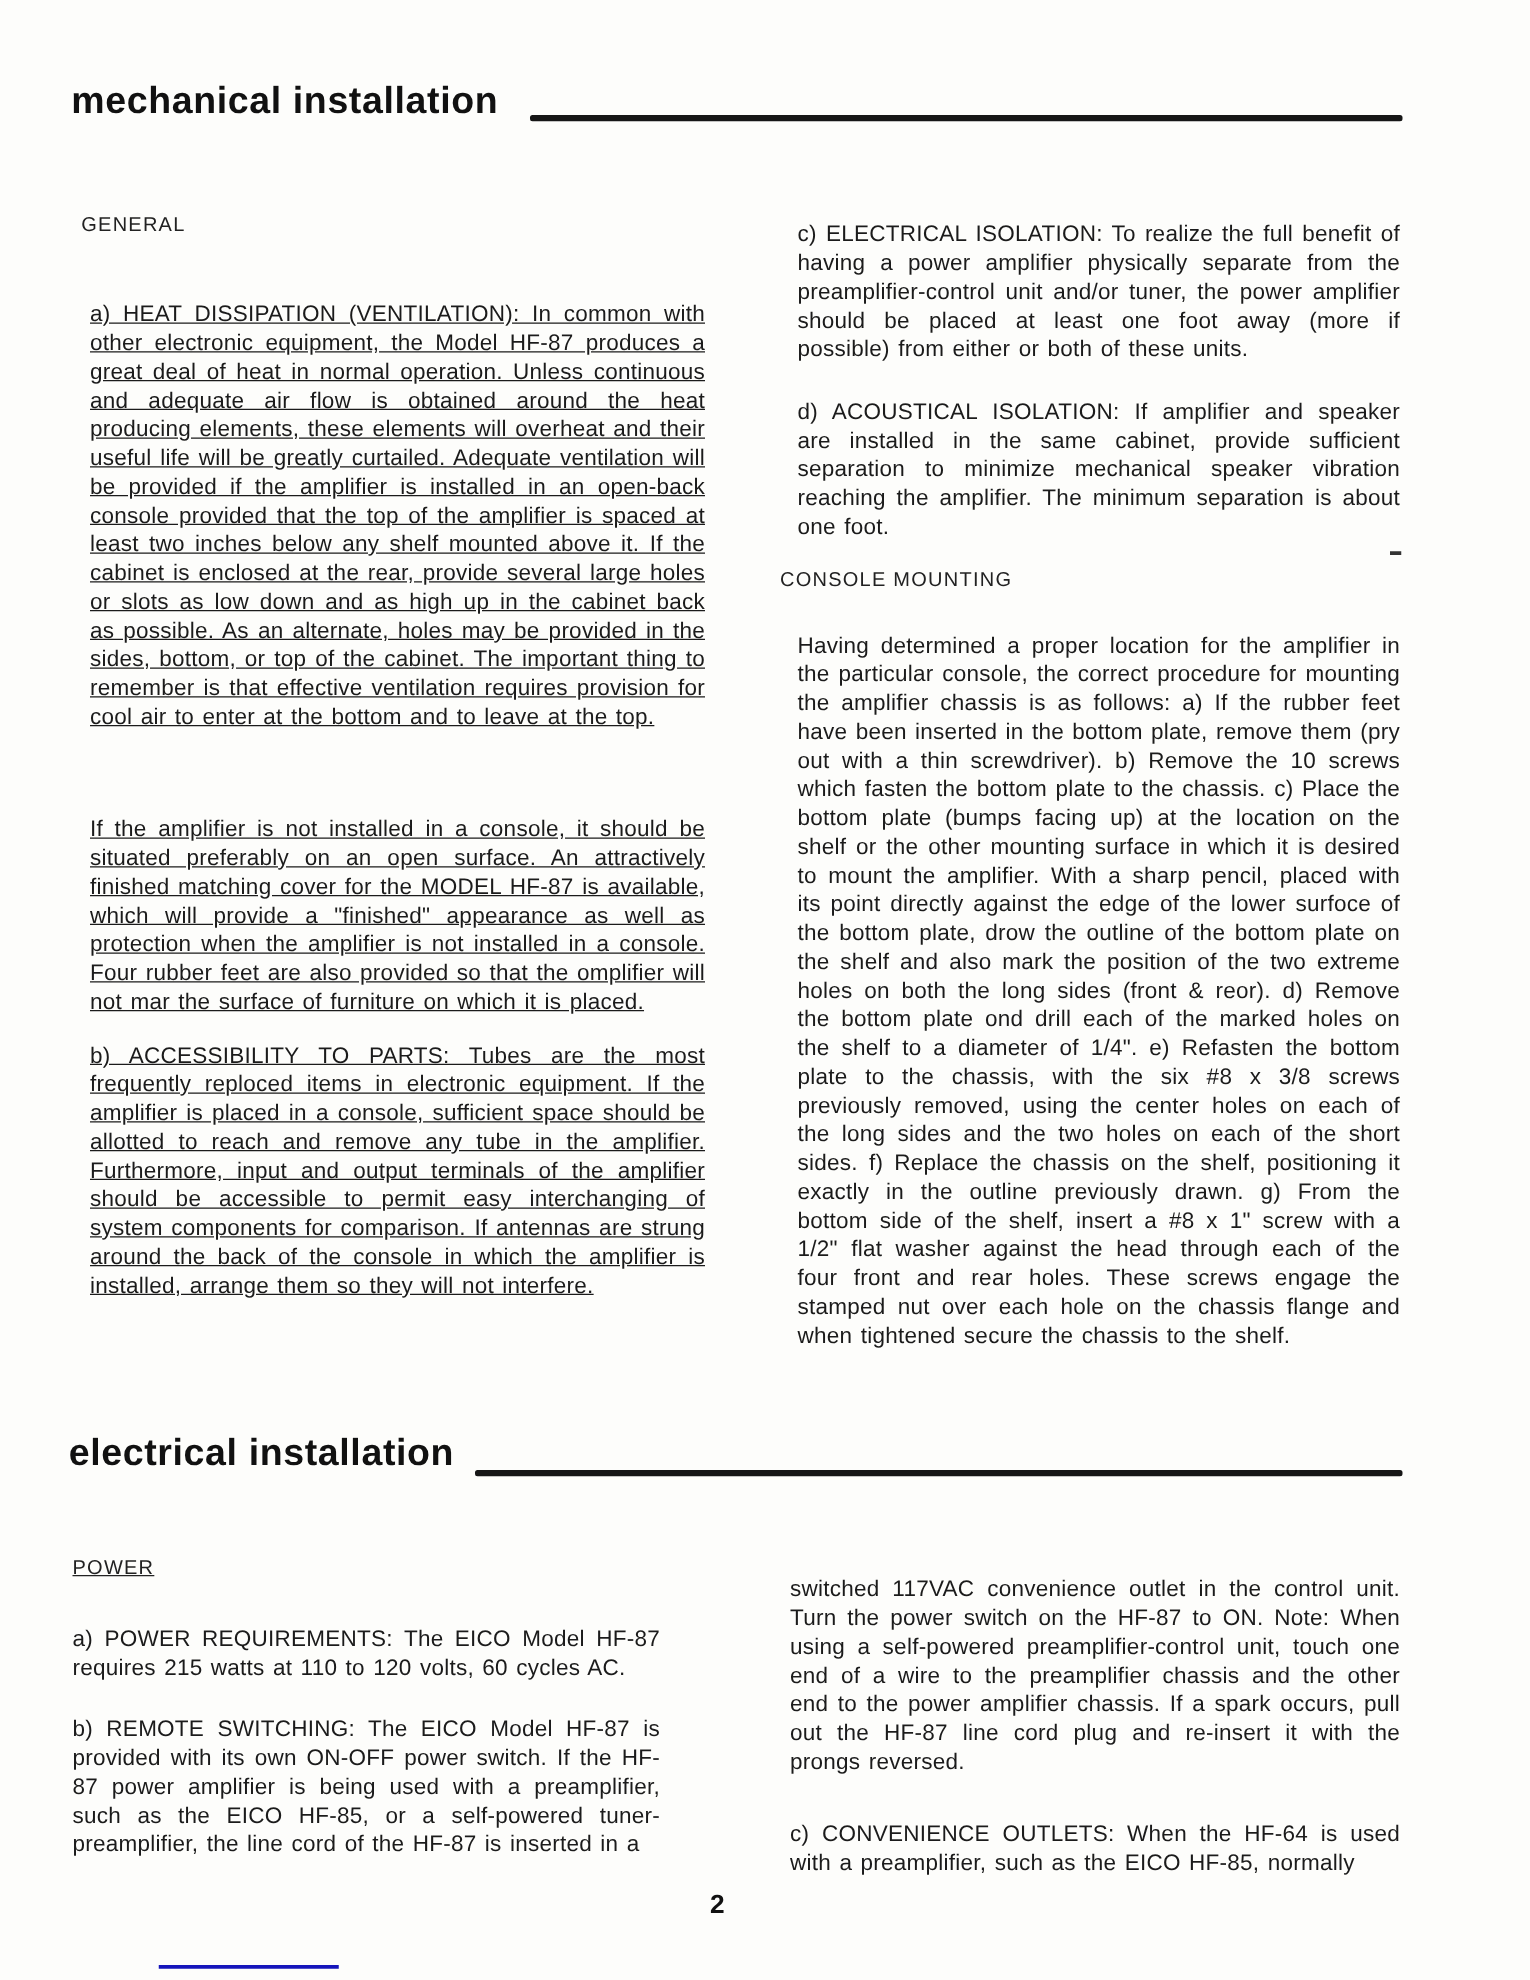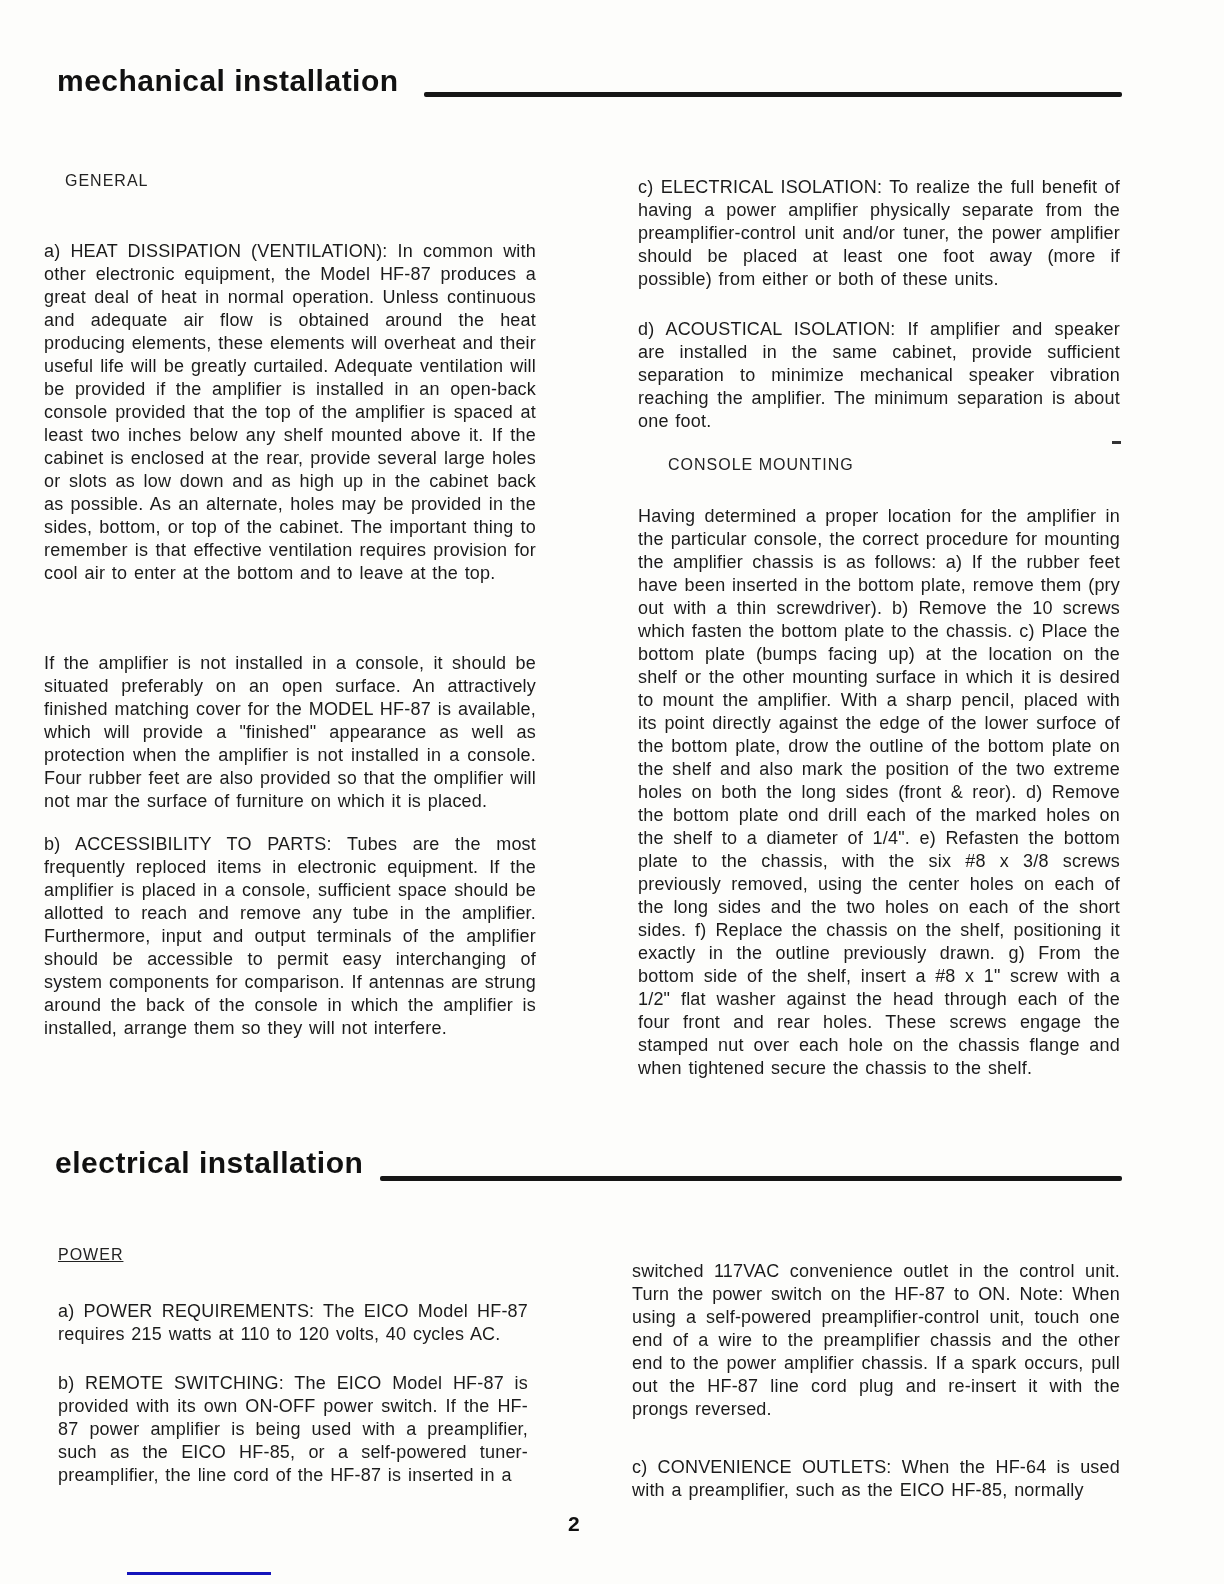--- a/index.html
+++ b/index.html
@@ -35,21 +35,21 @@
   }
   .para {
     position: absolute;
     font-size: 18px;
     line-height: 23px;
     letter-spacing: 0.2px;
     word-spacing: 1.5px;
     text-align: justify;
     color: #1b1b1b;
   }
-  .col-left-mech  { left: 44px;  width: 492px; }
+  .col-left-mech  { left: 72px;  width: 492px; text-decoration: underline; }
   .col-right-mech { left: 638px; width: 482px; }
   .col-left-elec  { left: 58px;  width: 470px; }
   .col-right-elec { left: 632px; width: 488px; }
   .page-number {
     position: absolute;
     left: 568px;
     top: 1512px;
     font-size: 21px;
     font-weight: bold;
     color: #111;
@@ -79,30 +79,30 @@
   <div class="section-title" style="left:57px; top:64px;">mechanical installation</div>
   <div class="rule" style="left:424px; top:92px; width:698px;"></div>
 
   <div class="subhead" style="left:65px; top:172px;">GENERAL</div>
   <div class="para col-left-mech" style="top:240px;">a) HEAT DISSIPATION (VENTILATION): In common with other electronic equipment, the Model HF-87 produces a great deal of heat in normal operation. Unless continuous and adequate air flow is obtained around the heat producing elements, these elements will overheat and their useful life will be greatly curtailed. Adequate ventilation will be provided if the amplifier is installed in an open-back console provided that the top of the amplifier is spaced at least two inches below any shelf mounted above it. If the cabinet is enclosed at the rear, provide several large holes or slots as low down and as high up in the cabinet back as possible. As an alternate, holes may be provided in the sides, bottom, or top of the cabinet. The important thing to remember is that effective ventilation requires provision for cool air to enter at the bottom and to leave at the top.</div>
   <div class="para col-left-mech" style="top:652px;">If the amplifier is not installed in a console, it should be situated preferably on an open surface. An attractively finished matching cover for the MODEL HF-87 is available, which will provide a "finished" appearance as well as protection when the amplifier is not installed in a console. Four rubber feet are also provided so that the omplifier will not mar the surface of furniture on which it is placed.</div>
   <div class="para col-left-mech" style="top:833px;">b) ACCESSIBILITY TO PARTS: Tubes are the most frequently reploced items in electronic equipment. If the amplifier is placed in a console, sufficient space should be allotted to reach and remove any tube in the amplifier. Furthermore, input and output terminals of the amplifier should be accessible to permit easy interchanging of system components for comparison. If antennas are strung around the back of the console in which the amplifier is installed, arrange them so they will not interfere.</div>
 
   <div class="para col-right-mech" style="top:318px;">d) ACOUSTICAL ISOLATION: If amplifier and speaker are installed in the same cabinet, provide sufficient separation to minimize mechanical speaker vibration reaching the amplifier. The minimum separation is about one foot.</div>
   <div class="para col-right-mech" style="top:176px;">c) ELECTRICAL ISOLATION: To realize the full benefit of having a power amplifier physically separate from the preamplifier-control unit and/or tuner, the power amplifier should be placed at least one foot away (more if possible) from either or both of these units.</div>
-  <div class="subhead" style="left:668px; top:456px;">CONSOLE MOUNTING</div>
+  <div class="subhead" style="left:624px; top:456px;">CONSOLE MOUNTING</div>
   <div class="para col-right-mech" style="top:505px;">Having determined a proper location for the amplifier in the particular console, the correct procedure for mounting the amplifier chassis is as follows: a) If the rubber feet have been inserted in the bottom plate, remove them (pry out with a thin screwdriver). b) Remove the 10 screws which fasten the bottom plate to the chassis. c) Place the bottom plate (bumps facing up) at the location on the shelf or the other mounting surface in which it is desired to mount the amplifier. With a sharp pencil, placed with its point directly against the edge of the lower surfoce of the bottom plate, drow the outline of the bottom plate on the shelf and also mark the position of the two extreme holes on both the long sides (front &amp; reor). d) Remove the bottom plate ond drill each of the marked holes on the shelf to a diameter of 1/4". e) Refasten the bottom plate to the chassis, with the six #8 x 3/8 screws previously removed, using the center holes on each of the long sides and the two holes on each of the short sides. f) Replace the chassis on the shelf, positioning it exactly in the outline previously drawn. g) From the bottom side of the shelf, insert a #8 x 1" screw with a 1/2" flat washer against the head through each of the four front and rear holes. These screws engage the stamped nut over each hole on the chassis flange and when tightened secure the chassis to the shelf.</div>
 
   <div class="stray-mark"></div>
 
   <div class="section-title" style="left:55px; top:1146px;">electrical installation</div>
   <div class="rule" style="left:380px; top:1176px; width:742px;"></div>
 
   <div class="subhead" style="left:58px; top:1246px;text-decoration:underline;">POWER</div>
-  <div class="para col-left-elec" style="top:1300px;">a) POWER REQUIREMENTS: The EICO Model HF-87 requires 215 watts at 110 to 120 volts, 40 cycles AC.</div>
+  <div class="para col-left-elec" style="top:1300px;">a) POWER REQUIREMENTS: The EICO Model HF-87 requires 215 watts at 110 to 120 volts, 60 cycles AC.</div>
   <div class="para col-left-elec" style="top:1372px;">b) REMOTE SWITCHING: The EICO Model HF-87 is provided with its own ON-OFF power switch. If the HF-87 power amplifier is being used with a preamplifier, such as the EICO HF-85, or a self-powered tuner-preamplifier, the line cord of the HF-87 is inserted in a</div>
 
   <div class="para col-right-elec" style="top:1260px;">switched 117VAC convenience outlet in the control unit. Turn the power switch on the HF-87 to ON. Note: When using a self-powered preamplifier-control unit, touch one end of a wire to the preamplifier chassis and the other end to the power amplifier chassis. If a spark occurs, pull out the HF-87 line cord plug and re-insert it with the prongs reversed.</div>
   <div class="para col-right-elec" style="top:1456px;">c) CONVENIENCE OUTLETS: When the HF-64 is used with a preamplifier, such as the EICO HF-85, normally</div>
 
   <div class="page-number">2</div>
   <div class="blue-line"></div>
 
 </div>
 

